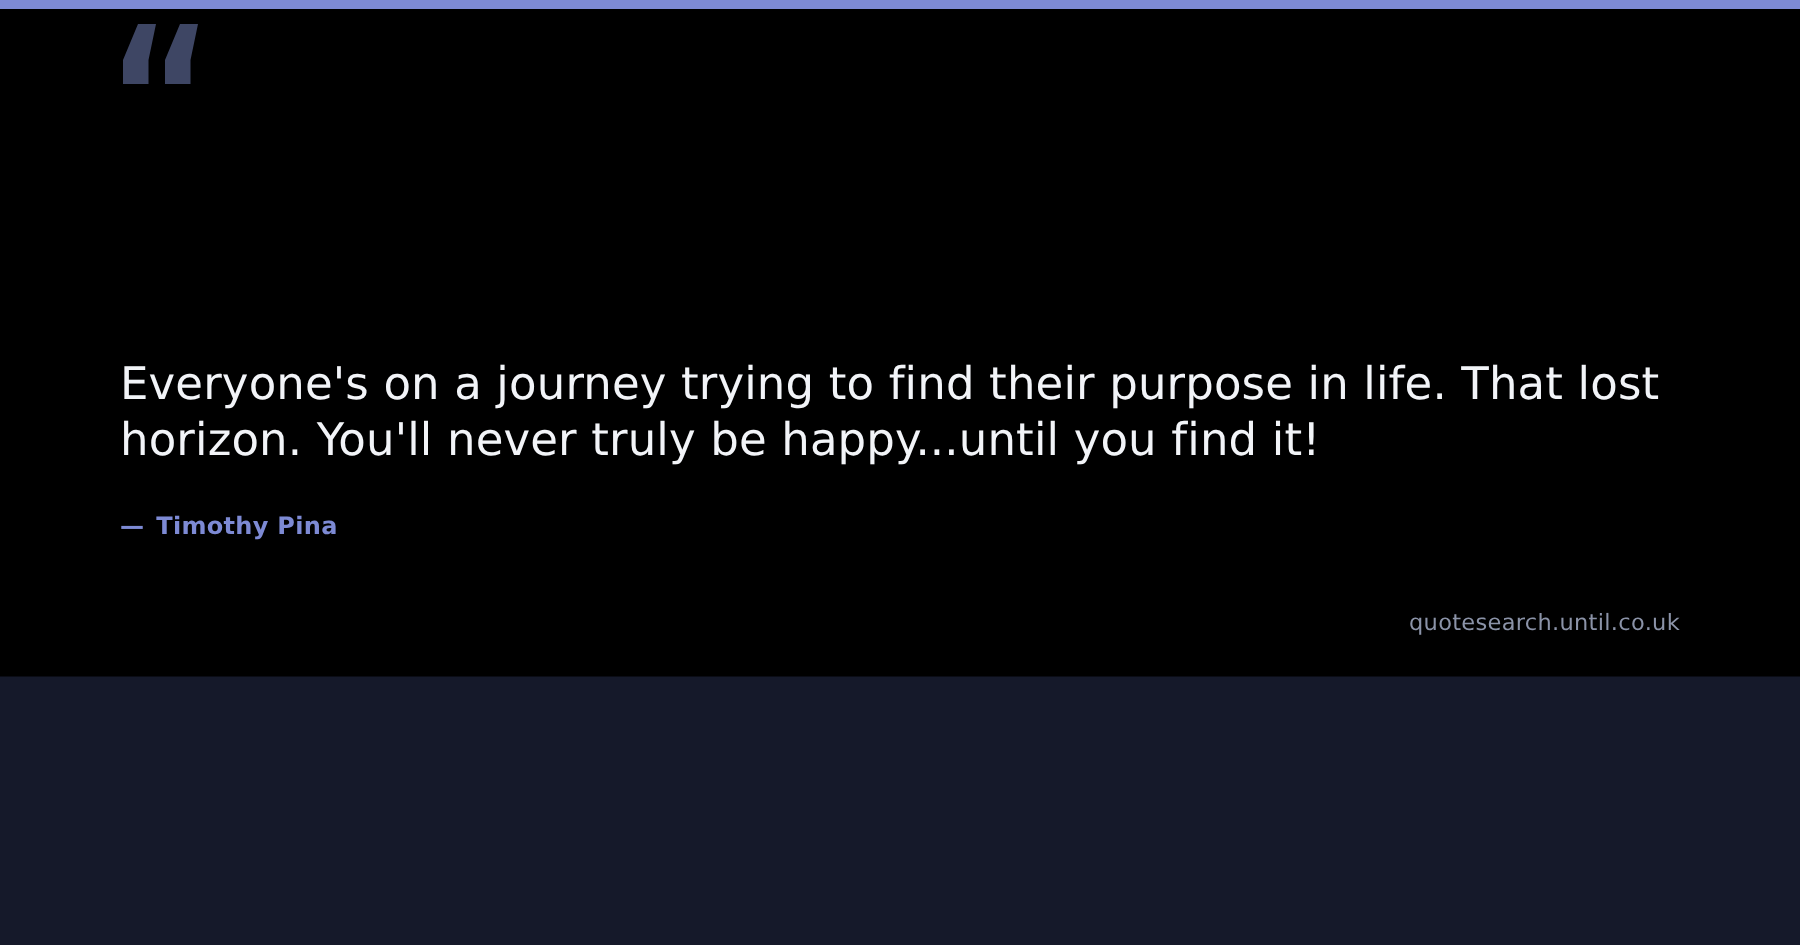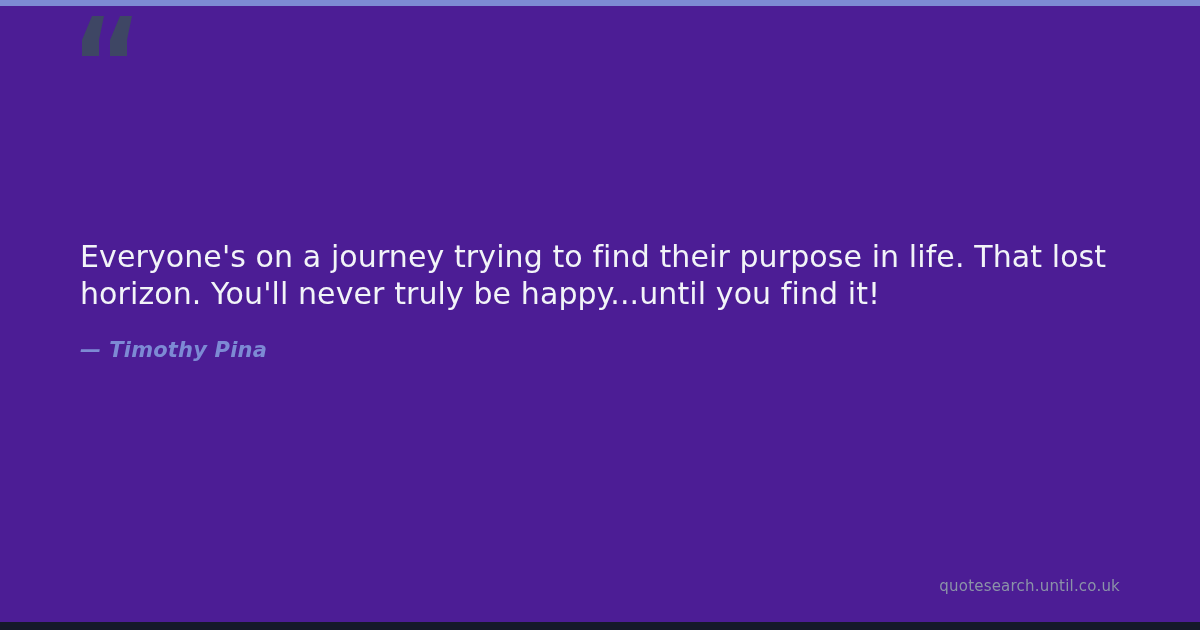--- a/index.html
+++ b/index.html
@@ -9,23 +9,23 @@
   }
 
   body {
     background: #15192a;
     font-family: "DejaVu Sans", sans-serif;
   }
 
   .quote-card {
     position: relative;
     width: 1200px;
-    height: 622px;
+    height: 451px;
     overflow: hidden;
-    background-color: #4c1d95;
+    background-color: #000000;
     box-sizing: border-box;
   }
 
   
   .top-accent-bar {
     position: absolute;
     top: 0;
     left: 0;
     width: 1200px;
     height: 6px;
@@ -70,25 +70,24 @@
     letter-spacing: 0.1px;
     text-align: left;
   }
 
   .attribution {
     margin: 0;
     padding-top: 25px;
     color: #7d8ad4;
     font-family: "DejaVu Sans", sans-serif;
     font-weight: 700;
-    font-size: 21px;
+    font-size: 16px;
     line-height: 27px;
     letter-spacing: 0.2px;
     white-space: nowrap;
-    font-style: italic;
   }
 
   .attribution .dash {
     margin-right: 8px;
   }
 
   
   .source-footer {
     position: absolute;
     right: 80px;

